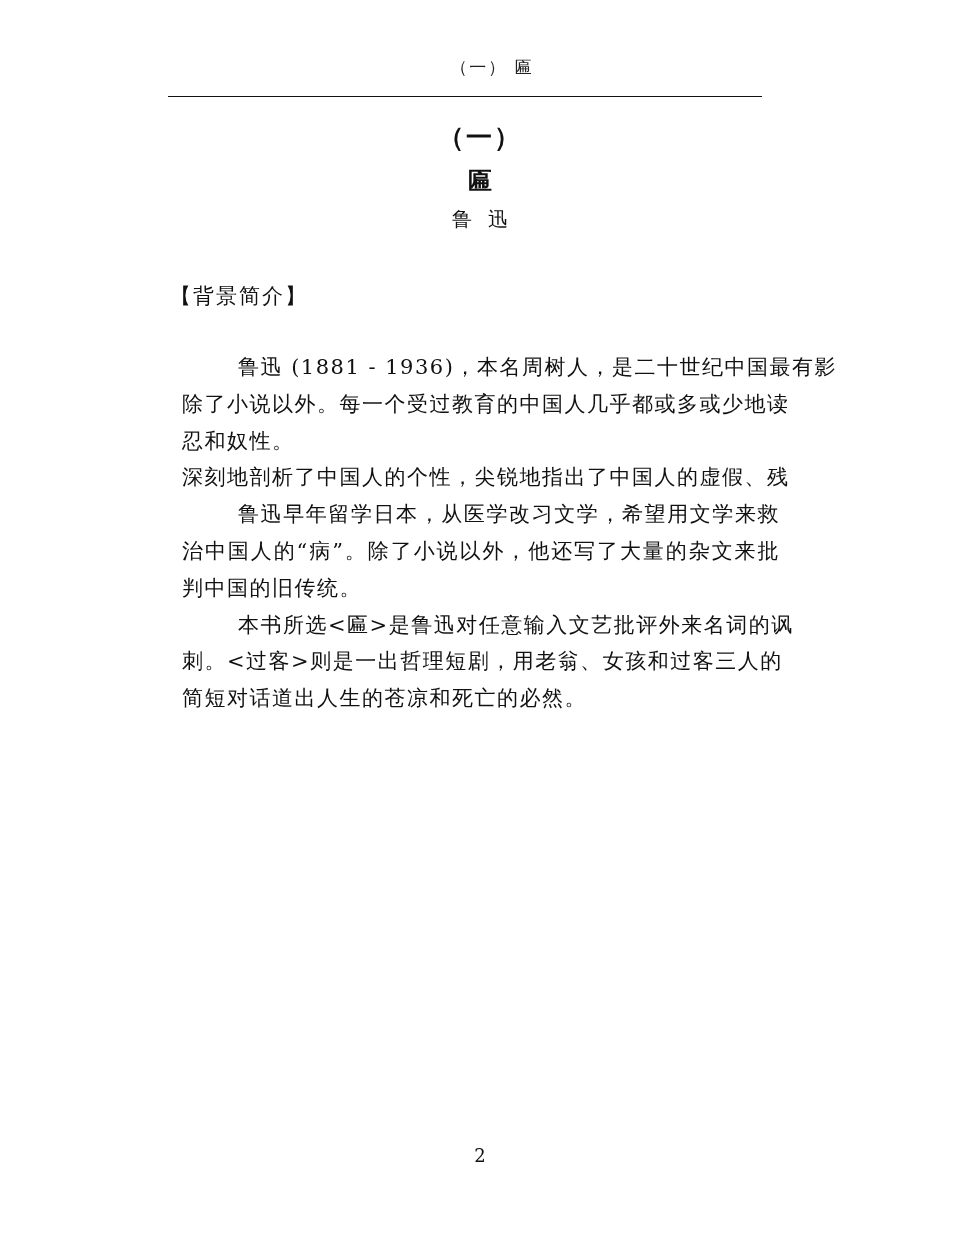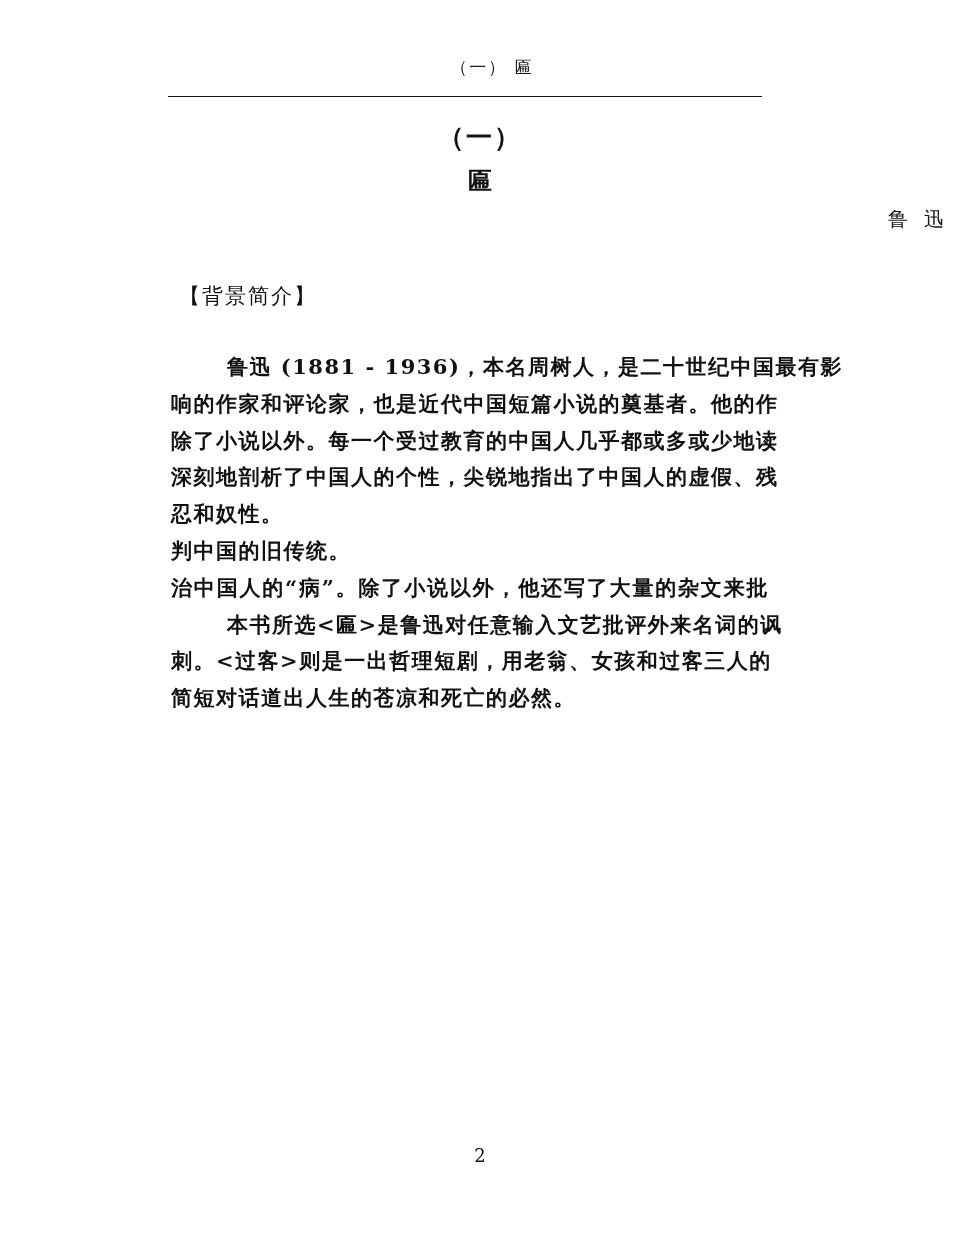--- a/index.html
+++ b/index.html
@@ -17,29 +17,29 @@
     }
     .chapter-num {
       position: absolute; top: 120px; left: 0; width: 960px; text-align: center;
       font-size: 26px; font-weight: bold; letter-spacing: 2px;
     }
     .chapter-title {
       position: absolute; top: 165px; left: 0; width: 960px; text-align: center;
       font-size: 24px; font-weight: bold;
     }
     .author {
-      position: absolute; top: 206px; left: 0; width: 960px; text-align: right;
+      position: absolute; top: 206px; left: 0; width: 960px; text-align: center;
       font-size: 20px; letter-spacing: 16px; padding-left: 16px; box-sizing: border-box;
     }
     .section-heading {
-      position: absolute; top: 282px; left: 179px;
+      position: absolute; top: 282px; left: 170px;
       font-size: 21px; letter-spacing: 2px;
     }
     .body-text {
-      position: absolute; top: 349px; left: 171px; width: 598px; font-weight: bold;
+      position: absolute; top: 349px; left: 182px; width: 598px;
     }
     .line {
       height: 36.8px; line-height: 36.8px; font-size: 21px;
       white-space: nowrap; text-align: justify; text-align-last: justify;
       letter-spacing: 1.5px;
     }
     .line.indent { padding-left: 56px; }
     .line.last { text-align-last: left; }
     .page-number {
       position: absolute; top: 1145px; left: 0; width: 960px; text-align: center;
@@ -54,28 +54,28 @@
 
 <div class="chapter-num">（一）</div>
 <div class="chapter-title">匾</div>
 <div class="author">鲁迅</div>
 
 <div class="section-heading">【背景简介】</div>
 
 <div class="body-text">
   <div>
     <div class="line indent">鲁迅 (1881 - 1936)，本名周树人，是二十世纪中国最有影</div>
-    <div class="line">响的作家和评论家，也是近代中国短篇小说的奠基者。他的作</div>
     <div class="line">除了小说以外。每一个受过教育的中国人几乎都或多或少地读</div>
+    <div class="line last">忍和奴性。</div>
     <div class="line">深刻地剖析了中国人的个性，尖锐地指出了中国人的虚假、残</div>
-    <div class="line last">忍和奴性。</div>
   </div>
   <div>
+    <div class="line indent">鲁迅早年留学日本，从医学改习文学，希望用文学来救</div>
+    <div class="line">治中国人的“病”。除了小说以外，他还写了大量的杂文来批</div>
     <div class="line last">判中国的旧传统。</div>
-    <div class="line">治中国人的“病”。除了小说以外，他还写了大量的杂文来批</div>
   </div>
   <div>
     <div class="line indent">本书所选&lt;匾&gt;是鲁迅对任意输入文艺批评外来名词的讽</div>
     <div class="line">刺。&lt;过客&gt;则是一出哲理短剧，用老翁、女孩和过客三人的</div>
     <div class="line last">简短对话道出人生的苍凉和死亡的必然。</div>
   </div>
 </div>
 
 <div class="page-number">2</div>
 

